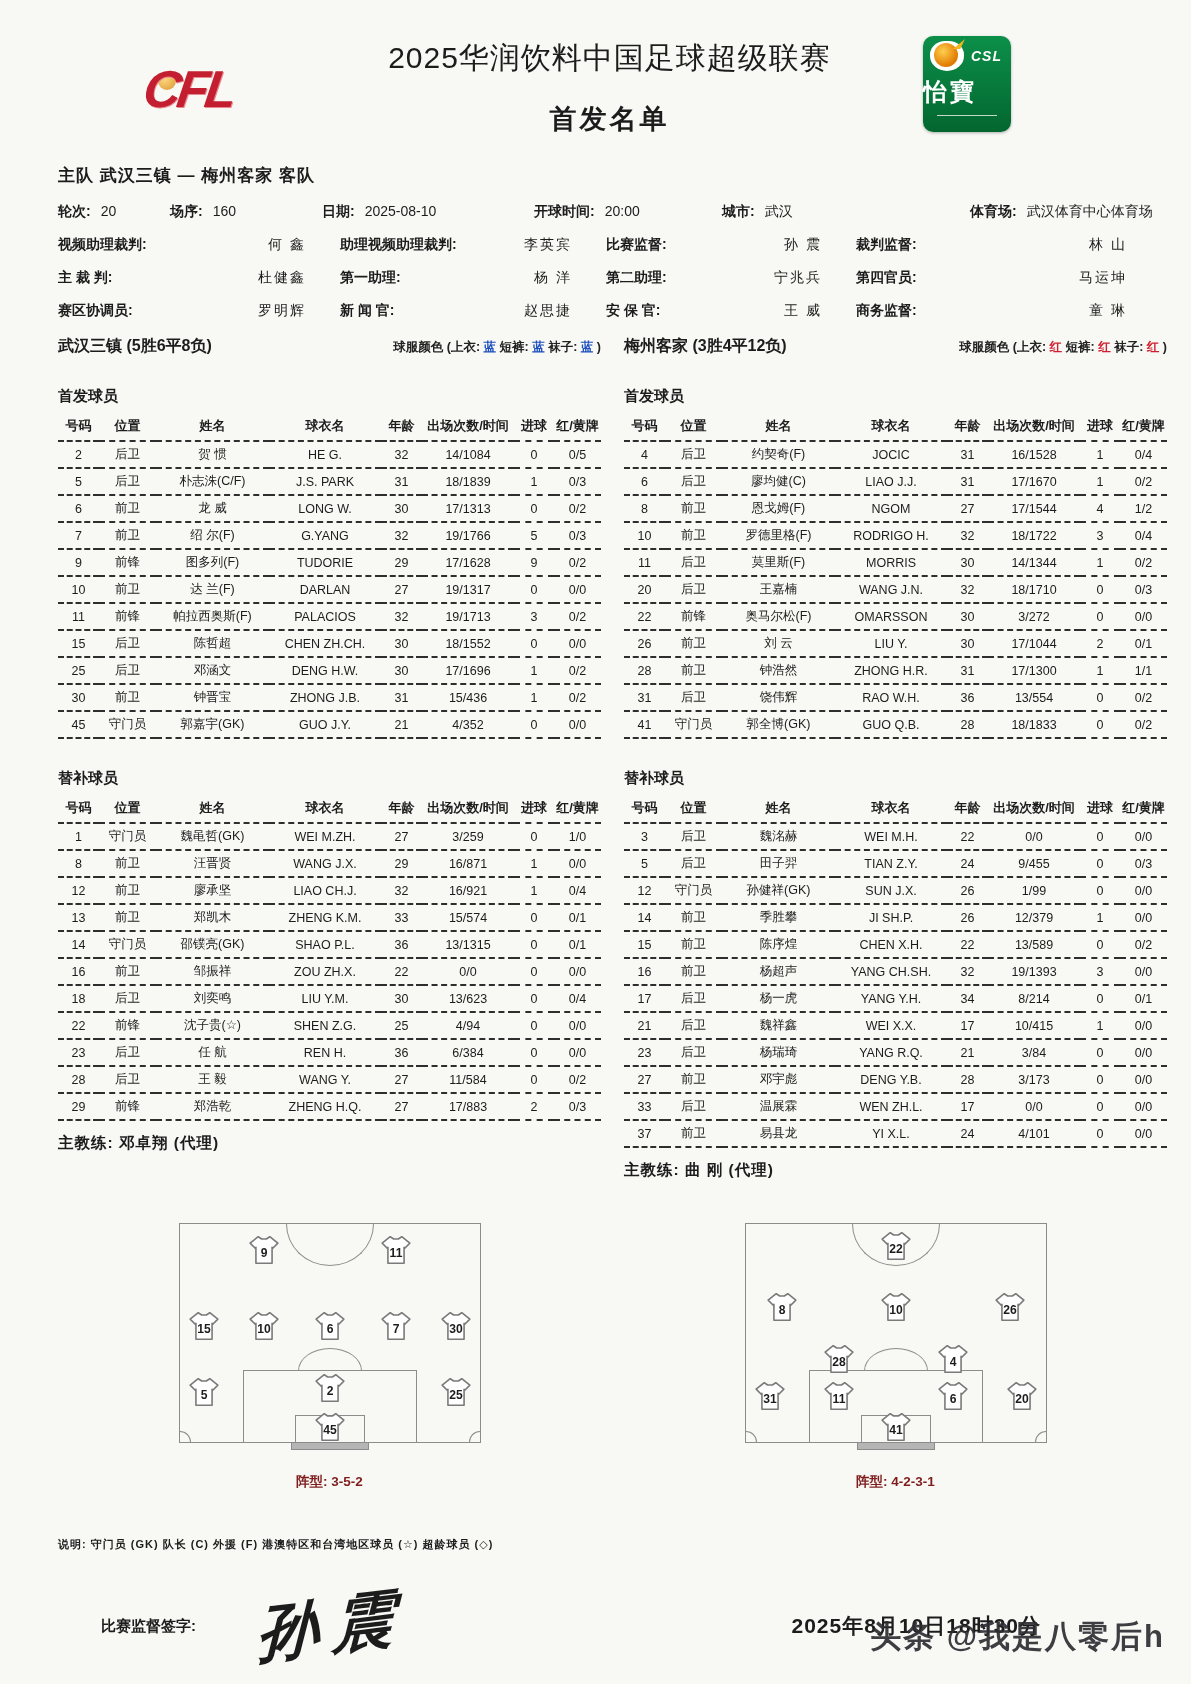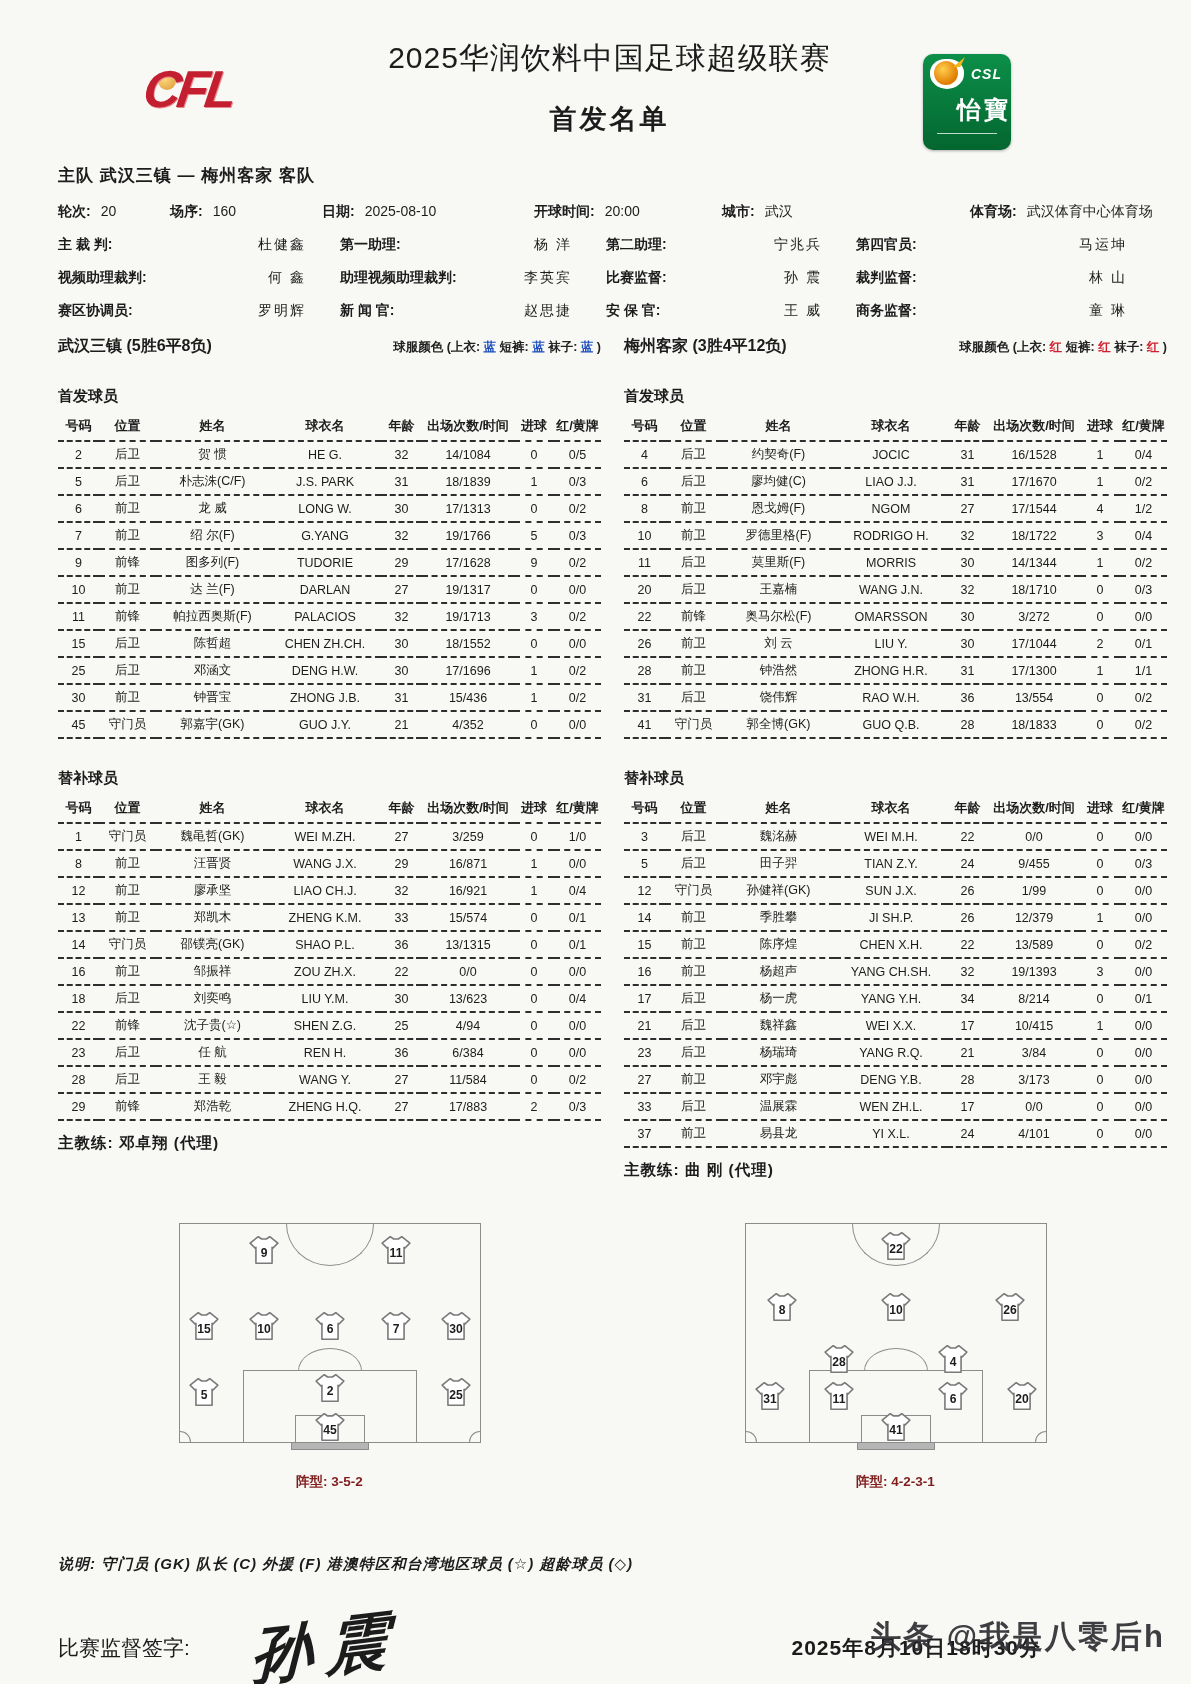--- a/index.html
+++ b/index.html
@@ -8,21 +8,21 @@
   .inner{padding:28px 30px 0 58px;}
 
   
   .hdr{position:relative;height:128px;}
   .cfl-logo{position:absolute;left:66px;top:18px;width:130px;height:86px;display:flex;align-items:center;justify-content:center;}
   .cfl-text{font-style:italic;font-weight:bold;font-size:52px;color:#c41f30;letter-spacing:-4px;text-shadow:1px 1px 0 #e9898f;transform:skewX(-8deg);}
   .cfl-ball{position:absolute;left:34px;top:26px;width:18px;height:18px;border-radius:50%;background:radial-gradient(circle at 35% 35%,#ffd873,#d98a1f);opacity:.9;}
   .hdr-titles{position:absolute;left:0;right:0;text-align:center;}
   .h-title{margin-top:10px;font-size:30px;font-weight:normal;letter-spacing:1px;}
   .h-sub{margin-top:22px;font-size:27px;font-weight:bold;letter-spacing:3px;}
-  .csl-badge{position:absolute;right:150px;top:26px;width:88px;height:96px;border-radius:10px;background:linear-gradient(#0c8f49,#03662f);box-shadow:0 1px 3px rgba(0,0,0,.3);text-align:right;}
+  .csl-badge{position:absolute;right:150px;top:8px;width:88px;height:96px;border-radius:10px;background:linear-gradient(#0c8f49,#03662f);box-shadow:0 1px 3px rgba(0,0,0,.3);text-align:left;}
   .csl-top{position:relative;height:38px;}
   .csl-ballpatch{position:absolute;left:7px;top:5px;width:34px;height:30px;background:#fff;border-radius:45% 45% 50% 50%;}
   .csl-ball{position:absolute;left:11px;top:7px;width:24px;height:24px;border-radius:50%;background:radial-gradient(circle at 38% 35%,#ffcf4d,#e07a00 70%);}
   .csl-flame{position:absolute;left:30px;top:3px;width:12px;height:10px;background:#f3b51c;clip-path:polygon(0 100%,100% 0,60% 100%);}
   .csl-word{position:absolute;right:9px;top:12px;color:#fff;font-weight:bold;font-style:italic;font-size:14px;letter-spacing:1px;}
   .csl-name{color:#fff;font-weight:bold;font-size:24px;letter-spacing:3px;margin-top:2px;}
   .csl-line{margin:7px auto 0;width:60px;border-top:1px solid rgba(255,255,255,.75);}
 
   
   .teamsline{margin-top:8px;font-size:17px;font-weight:bold;letter-spacing:1px;}
@@ -68,23 +68,23 @@
   .pbox{position:absolute;bottom:-1px;left:50%;transform:translateX(-50%);width:172px;height:72px;border:1.5px solid #8c8c8c;border-bottom:none;}
   .gbox{position:absolute;bottom:-1px;left:50%;transform:translateX(-50%);width:68px;height:27px;border:1.5px solid #8c8c8c;border-bottom:none;}
   .parc{position:absolute;bottom:71px;left:50%;transform:translateX(-50%);width:62px;height:22px;border:1.5px solid #8c8c8c;border-bottom:none;border-radius:62px 62px 0 0 / 44px 44px 0 0;}
   .cornl{position:absolute;bottom:-1px;left:-1px;width:11px;height:11px;border-top:1.5px solid #8c8c8c;border-right:1.5px solid #8c8c8c;border-radius:0 11px 0 0;}
   .cornr{position:absolute;bottom:-1px;right:-1px;width:11px;height:11px;border-top:1.5px solid #8c8c8c;border-left:1.5px solid #8c8c8c;border-radius:11px 0 0 0;}
   .goalbar{position:absolute;bottom:-8px;left:50%;transform:translateX(-50%);width:76px;height:6px;background:#b5b5b5;border:1px solid #8c8c8c;}
   .jersey{position:absolute;transform:translate(-50%,-50%);line-height:0;}
   .formlabel{margin-top:30px;font-size:13.5px;font-weight:bold;color:#7f1d1d;}
 
   
-  .legend{margin-top:64px;font-size:15px;font-weight:bold;letter-spacing:1px;font-style:italic;}
+  .legend{margin-top:46px;font-size:11px;font-weight:bold;letter-spacing:1px;}
   .sigrow{margin-top:26px;display:flex;align-items:center;height:96px;}
-  .siglabel{font-size:21px;font-weight:normal;}
+  .siglabel{font-size:15px;font-weight:bold;margin-left:43px;}
   .sig{margin-left:60px;font-family:"DejaVu Serif","Liberation Serif",serif;font-style:italic;font-weight:bold;font-size:62px;letter-spacing:14px;display:inline-block;transform:rotate(-7deg) skewX(-8deg);}
   .sigdate{margin-left:auto;margin-right:120px;font-size:21px;font-weight:bold;letter-spacing:1px;}
 
   .watermark{position:absolute;right:26px;bottom:26px;font-size:31px;font-weight:bold;color:#2e2e33;letter-spacing:2px;opacity:.92;}
 </style>
 </head>
 <body>
 
 <div class="page">
   <div class="inner">
@@ -132,52 +132,52 @@
           <span class="plbl">城市:</span>
           <span class="pval">武汉</span>
         </div>
         <div class="pair">
           <span class="plbl">体育场:</span>
           <span class="pval">武汉体育中心体育场</span>
         </div>
       </div>
     <div class="offrow">
         <div class="pair">
+          <span class="plbl">视频助理裁判:</span>
+          <span class="pval">何 鑫</span>
+        </div>
+        <div class="pair">
+          <span class="plbl">助理视频助理裁判:</span>
+          <span class="pval">李英宾</span>
+        </div>
+        <div class="pair">
+          <span class="plbl">比赛监督:</span>
+          <span class="pval">孙 震</span>
+        </div>
+        <div class="pair">
+          <span class="plbl">裁判监督:</span>
+          <span class="pval">林 山</span>
+        </div>
+      </div>
+    <div class="offrow">
+        <div class="pair">
           <span class="plbl">主 裁 判:</span>
           <span class="pval">杜健鑫</span>
         </div>
         <div class="pair">
           <span class="plbl">第一助理:</span>
           <span class="pval">杨 洋</span>
         </div>
         <div class="pair">
           <span class="plbl">第二助理:</span>
           <span class="pval">宁兆兵</span>
         </div>
         <div class="pair">
           <span class="plbl">第四官员:</span>
           <span class="pval">马运坤</span>
-        </div>
-      </div>
-    <div class="offrow">
-        <div class="pair">
-          <span class="plbl">视频助理裁判:</span>
-          <span class="pval">何 鑫</span>
-        </div>
-        <div class="pair">
-          <span class="plbl">助理视频助理裁判:</span>
-          <span class="pval">李英宾</span>
-        </div>
-        <div class="pair">
-          <span class="plbl">比赛监督:</span>
-          <span class="pval">孙 震</span>
-        </div>
-        <div class="pair">
-          <span class="plbl">裁判监督:</span>
-          <span class="pval">林 山</span>
         </div>
       </div>
     <div class="offrow">
         <div class="pair">
           <span class="plbl">赛区协调员:</span>
           <span class="pval">罗明辉</span>
         </div>
         <div class="pair">
           <span class="plbl">新 闻 官:</span>
           <span class="pval">赵思捷</span>

